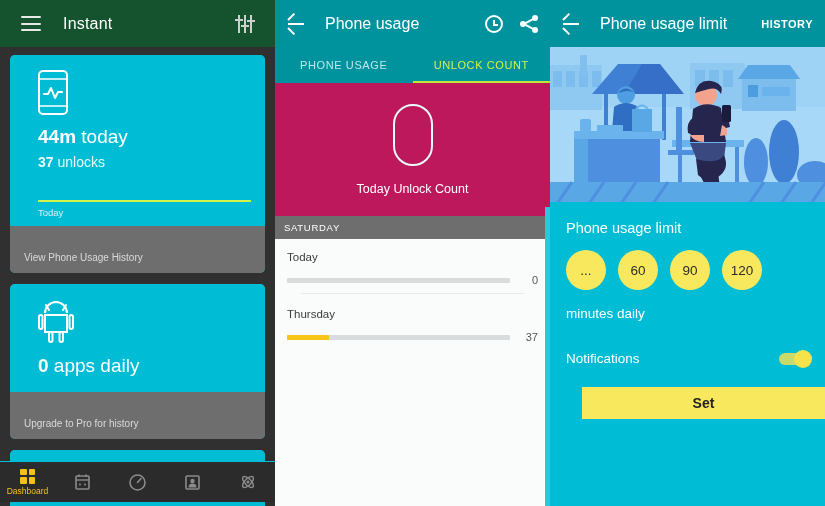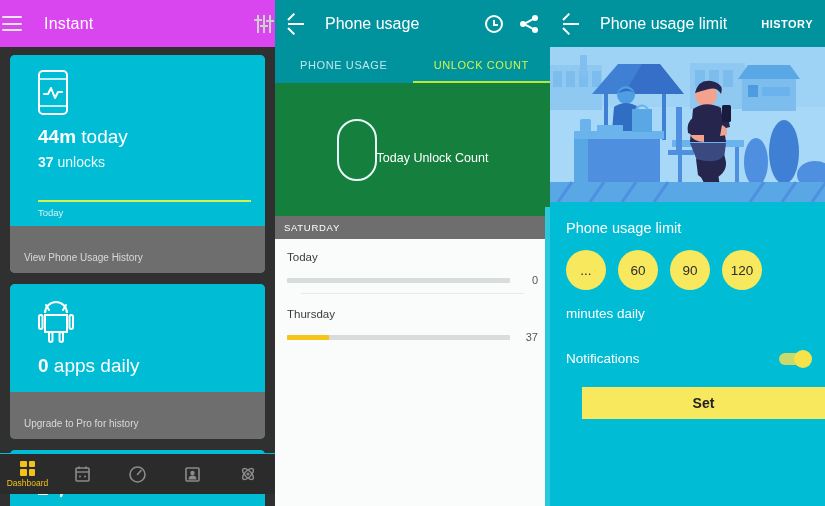--- a/index.html
+++ b/index.html
@@ -8,22 +8,22 @@
     background: #000;
     font-family: "Liberation Sans", sans-serif;
     overflow: hidden;
   }
   .screens { display: flex; width: 825px; height: 506px; }
   .panel { position: relative; overflow: hidden; }
 
   
   #panel-dashboard { width: 275px; height: 506px; background: #303030; }
   .p1-appbar {
-    height: 47px; background: #d946ef;
-    display: flex; align-items: center; padding: 0 2px;
+    height: 47px; background: #14532d;
+    display: flex; align-items: center; padding: 0 21px;
   }
   .hamburger { width: 20px; height: 15px; display: flex; flex-direction: column;
     justify-content: space-between; cursor: pointer; }
   .hamburger i { display: block; height: 2px; background: #e8e8e8; border-radius: 1px; }
   .p1-title { color: #ffffff; font-size: 16px; margin-left: 22px; letter-spacing: .2px; }
   .p1-spacer { flex: 1; }
   .tune-icon { width: 18px; height: 18px; position: relative; }
   .tune-icon i { position: absolute; background: #cfcfcf; }
   .tune-icon i.v { width: 2px; height: 18px; }
   .tune-icon i.h { height: 2px; width: 8px; }
@@ -41,21 +41,21 @@
   .card-icon { height: 45px; margin-bottom: 10px; }
   .stat-main { color: #ffffff; font-size: 19px; line-height: 1.3; }
   .stat-main b { font-weight: 700; }
   .stat-sub { color: #eafcff; font-size: 14px; margin-top: 4px; }
   .bar-track { height: 2px; background: #d2f34a; margin-top: 30px; width: 100%; }
   .bar-label { color: #d8f3f8; font-size: 9.5px; margin-top: 5px; }
   .card2 .card-body { padding-bottom: 14px; }
   .card3 .card-body { padding-bottom: 0; height: 60px; }
 
   .p1-bottomnav {
-    position: absolute; left: 0; bottom: 12px; width: 275px; height: 41px;
+    position: absolute; left: 0; bottom: 4px; width: 275px; height: 41px;
     background: #2b2b2b; display: flex; align-items: center;
     border-top: 1px solid #00bcd4;
   }
   .navitem { flex: 1; display: flex; flex-direction: column; align-items: center;
     justify-content: center; gap: 2px; }
   .navitem .nav-label { font-size: 8.5px; color: #f2c21a; }
   .grid-icon { width: 15px; height: 15px; display: grid;
     grid-template-columns: 1fr 1fr; grid-template-rows: 1fr 1fr; gap: 2px; }
   .grid-icon i { background: #f2c21a; border-radius: 1px; }
   .grid-icon i:nth-child(3) { background: #f2c21a; }
@@ -86,21 +86,21 @@
   .share-icon i.l1 { top: 5px; transform: rotate(-28deg); }
   .share-icon i.l2 { top: 11px; transform: rotate(28deg); }
 
   .p2-tabs { height: 36px; background: #00939e; display: flex; }
   .p2-tab { flex: 1; display: flex; align-items: center; justify-content: center;
     font-size: 11px; letter-spacing: .6px; color: #bfe6ea; position: relative; }
   .p2-tab.active { color: #d2f34a; }
   .p2-tab.active::after { content: ""; position: absolute; bottom: 0; left: 0; right: 0;
     height: 2px; background: #b9e836; }
 
-  .p2-hero { background: #15803d; height: 133px; display: flex; flex-direction: row;
+  .p2-hero { background: #be185d; height: 133px; display: flex; flex-direction: column;
     align-items: center; justify-content: center; }
   .big-zero { width: 40px; height: 62px; border: 2px solid #eafafa; border-radius: 22px; }
   .hero-label { color: #ffffff; font-size: 12.5px; margin-top: 16px; }
 
   .p2-dayheader { background: #6e6e6e; color: #ffffff; font-size: 9.5px;
     letter-spacing: .7px; padding: 6px 9px; }
   .p2-list { background: #fafcfc; padding: 12px 12px 0 12px; height: 100%; }
   .p2-row { margin-bottom: 14px; }
   .p2-row-label { font-size: 11.5px; color: #3c3c3c; margin-bottom: 11px; }
   .p2-row-bar { display: flex; align-items: center; gap: 10px; }

